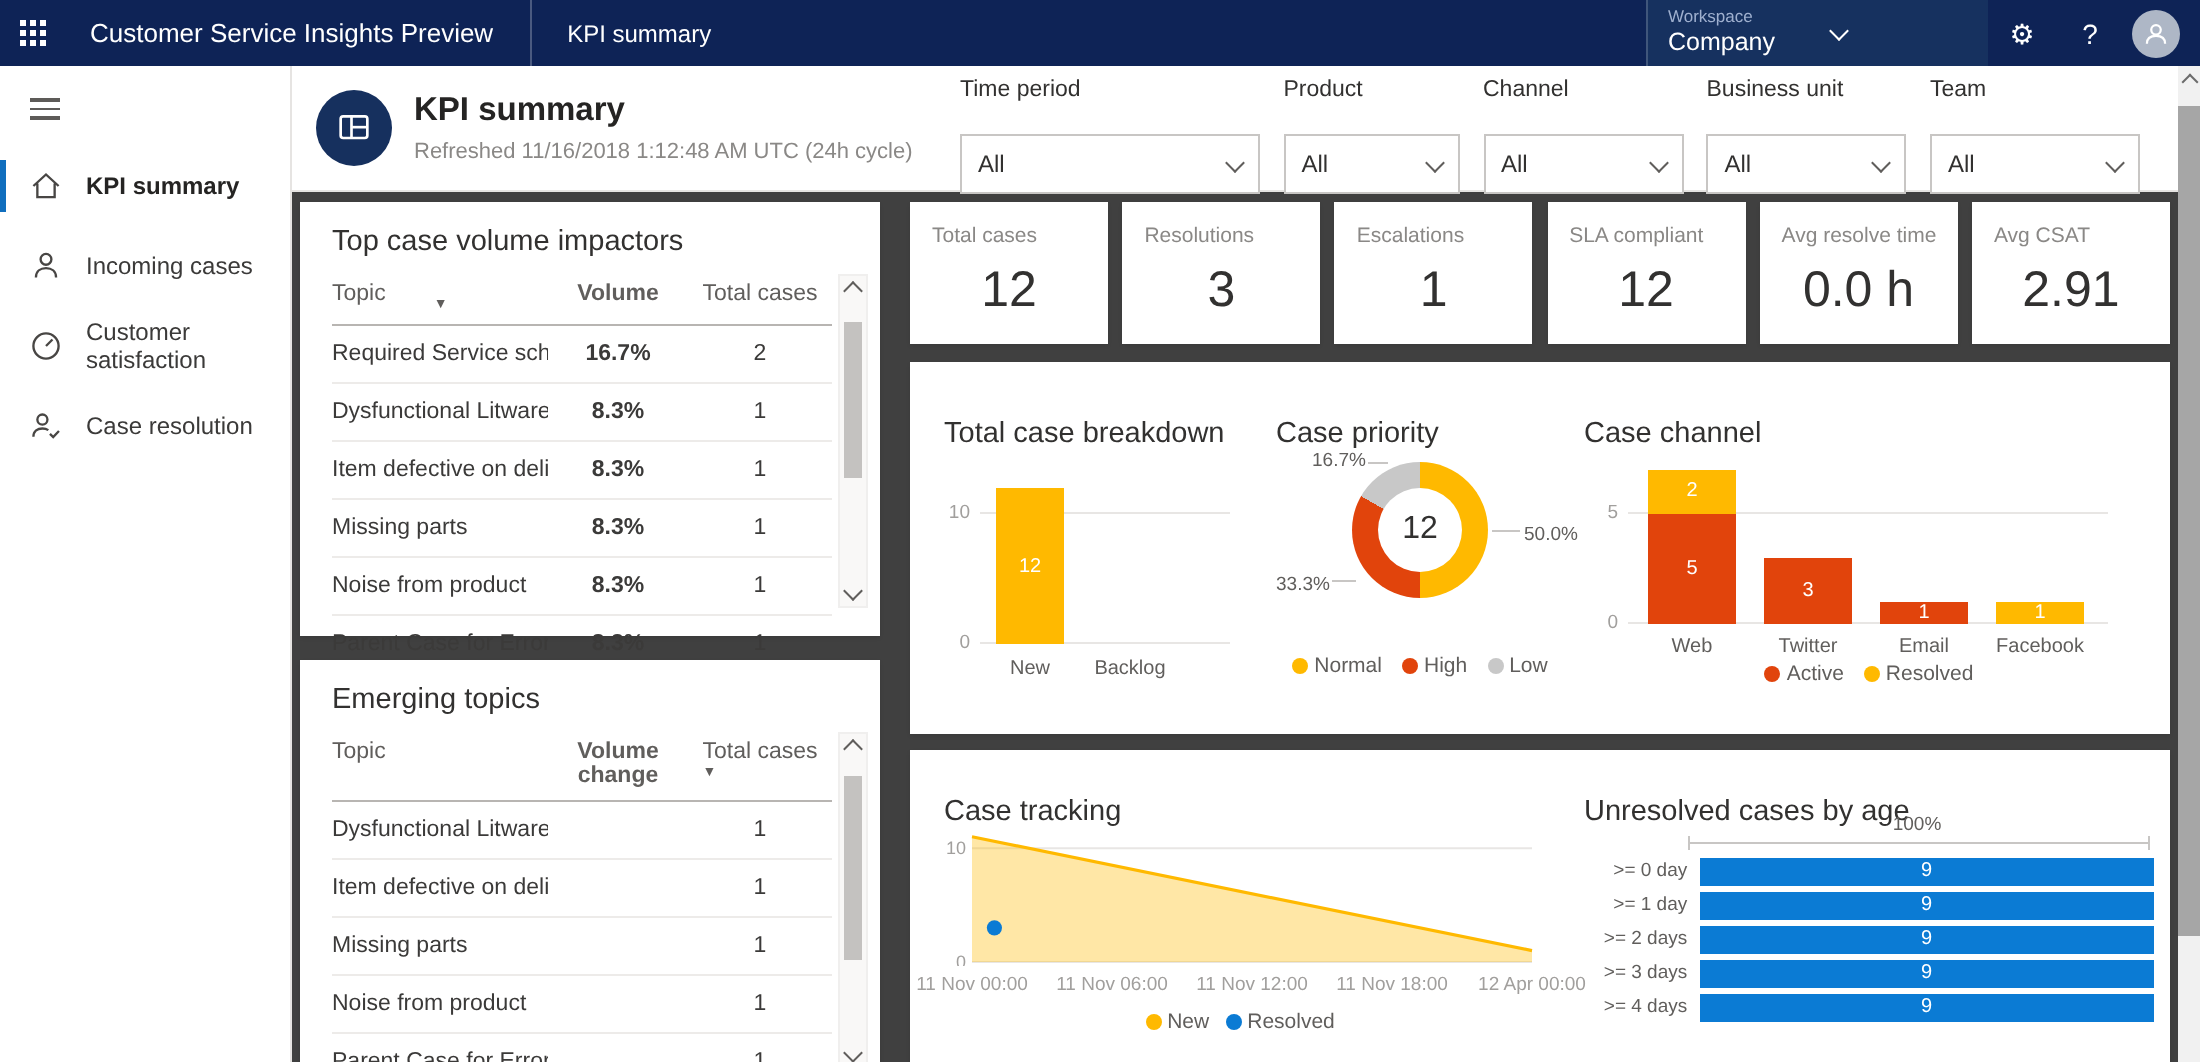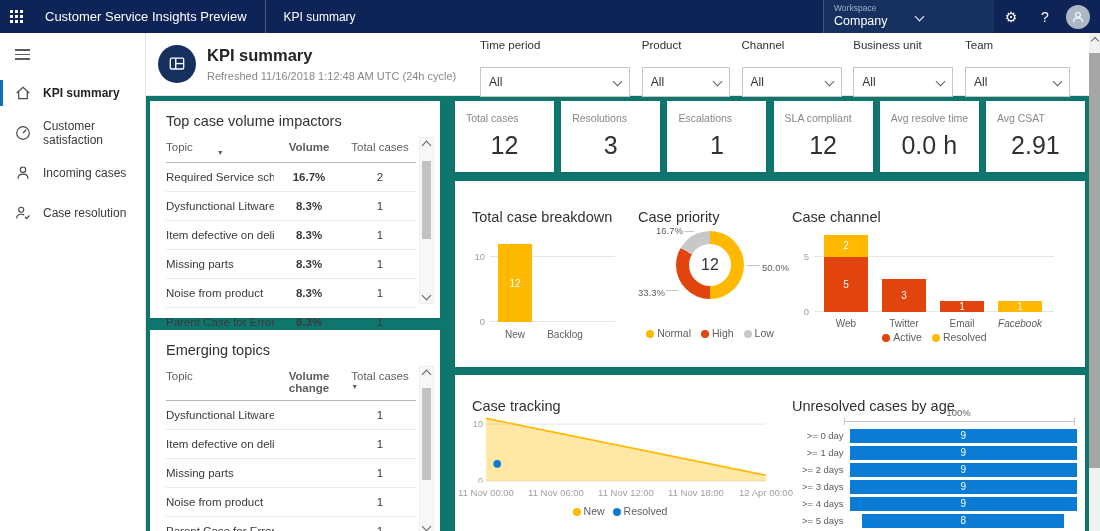--- a/index.html
+++ b/index.html
@@ -1,16 +1,16 @@
 <!DOCTYPE html>
 <html><head>
 <meta charset="utf-8">
 <style>
   html,body{margin:0;padding:0;}
-  #app{position:relative;width:1100px;height:531px;overflow:hidden;background:#0f766e;
+  #app{position:relative;width:1100px;height:531px;overflow:hidden;background:#404040;
        font-family:"Liberation Sans",sans-serif;color:#323130;-webkit-font-smoothing:antialiased;}
 
   
   .topbar{position:absolute;left:0;top:0;width:1100px;height:33px;background:#0e2356;display:flex;align-items:center;z-index:30;}
   .waffle{width:33px;height:33px;display:flex;align-items:center;justify-content:center;cursor:pointer;}
   .waffle .grid{display:grid;grid-template-columns:repeat(3,3px);grid-gap:2px;}
   .waffle .grid i{width:3px;height:3px;background:#fff;display:block;}
   .brand{color:#fff;font-size:13px;margin-left:12px;white-space:nowrap;}
   .tb-divider{width:1px;height:33px;background:rgba(255,255,255,.25);margin-left:18px;}
   .tb-tab{color:#fff;font-size:12px;margin-left:18px;white-space:nowrap;}
@@ -164,35 +164,35 @@
             <svg width="18" height="18" viewBox="0 0 20 20">
               <path d="M3 10 L10 3.6 L17 10 M5.2 8.6 V16.2 H14.8 V8.6" fill="none" stroke="#484644" stroke-width="1.3"></path>
             </svg>
           </span>
           <span class="nav-label">KPI summary</span>
         </div>
         <div class="nav-item">
           <span class="bar"></span>
           <span class="nav-icon">
             <svg width="18" height="18" viewBox="0 0 20 20">
+              <circle cx="10" cy="6.3" r="3" fill="none" stroke="#484644" stroke-width="1.3"></circle>
+              <path d="M4.4 16.4 C4.4 12.8 7 11.2 10 11.2 C13 11.2 15.6 12.8 15.6 16.4" fill="none" stroke="#484644" stroke-width="1.3"></path>
+            </svg>
+          </span>
+          <span class="nav-label">Incoming cases</span>
+        </div>
+        <div class="nav-item">
+          <span class="bar"></span>
+          <span class="nav-icon">
+            <svg width="18" height="18" viewBox="0 0 20 20">
               <circle cx="10" cy="10" r="7" fill="none" stroke="#484644" stroke-width="1.3"></circle>
               <path d="M10 10 L13.6 6.4" fill="none" stroke="#484644" stroke-width="1.3"></path>
             </svg>
           </span>
           <span class="nav-label">Customer satisfaction</span>
-        </div>
-        <div class="nav-item">
-          <span class="bar"></span>
-          <span class="nav-icon">
-            <svg width="18" height="18" viewBox="0 0 20 20">
-              <circle cx="10" cy="6.3" r="3" fill="none" stroke="#484644" stroke-width="1.3"></circle>
-              <path d="M4.4 16.4 C4.4 12.8 7 11.2 10 11.2 C13 11.2 15.6 12.8 15.6 16.4" fill="none" stroke="#484644" stroke-width="1.3"></path>
-            </svg>
-          </span>
-          <span class="nav-label">Incoming cases</span>
         </div>
         <div class="nav-item">
           <span class="bar"></span>
           <span class="nav-icon">
             <svg width="18" height="18" viewBox="0 0 20 20">
               <circle cx="8" cy="6.4" r="2.8" fill="none" stroke="#484644" stroke-width="1.3"></circle>
               <path d="M3 16 C3 12.8 5.4 11.4 8 11.4 C9.2 11.4 10.4 11.7 11.3 12.3" fill="none" stroke="#484644" stroke-width="1.3"></path>
               <path d="M12.2 14.4 l1.8 1.8 l3.2-3.4" fill="none" stroke="#484644" stroke-width="1.3"></path>
             </svg>
           </span>
@@ -428,21 +428,21 @@
             <span class="bar-val">3</span>
           </div>
           <div class="cat-lab" style="left: 61px; width: 58px; top: 92px;">Twitter</div>
           <div class="bar" style="left: 126px; width: 44px; bottom: 0px; height: 11.0256px; background: rgb(225, 68, 12);">
             <span class="bar-val">1</span>
           </div>
           <div class="cat-lab" style="left: 119px; width: 58px; top: 92px;">Email</div>
           <div class="bar" style="left: 184px; width: 44px; bottom: 0px; height: 11.0256px; background: rgb(255, 185, 0);">
             <span class="bar-val">1</span>
           </div>
-          <div class="cat-lab" style="left: 177px; width: 58px; top: 92px; font-style: italic;">Facebook</div>
+          <div class="cat-lab" style="left: 177px; width: 58px; top: 92px;">Facebook</div>
         </div>
         <div class="legend" style="left: 0px; right: 0px; top: 150px;">
           <span><span class="dot" style="background: rgb(225, 68, 12);"></span>Active</span>
           <span><span class="dot" style="background: rgb(255, 185, 0);"></span>Resolved</span>
         </div>
       </div>
   </div>
 
   <div class="card" id="card-bottom">
     <div class="sec-title" style="left:17px;top:13px;">Case tracking</div>
@@ -507,28 +507,20 @@
           </div>
         </div>
         <div class="funnel-row">
           <div class="funnel-lab">&gt;= 4 days</div>
           <div class="funnel-track">
             <div class="funnel-bar" style="width: 100%; background: rgb(11, 123, 212);">
               <span class="bar-val">9</span>
             </div>
           </div>
         </div>
-        <div class="funnel-row">
-          <div class="funnel-lab">&gt;= 5 days</div>
-          <div class="funnel-track">
-            <div class="funnel-bar" style="width: 88.9%; background: rgb(11, 123, 212);">
-              <span class="bar-val">8</span>
-            </div>
-          </div>
-        </div>
       </div>
   </div>
 
   <div class="page-scroll">
     <span class="ps-up"></span>
     <span class="ps-thumb"></span>
   </div>
 </div>
 
 </body></html>

